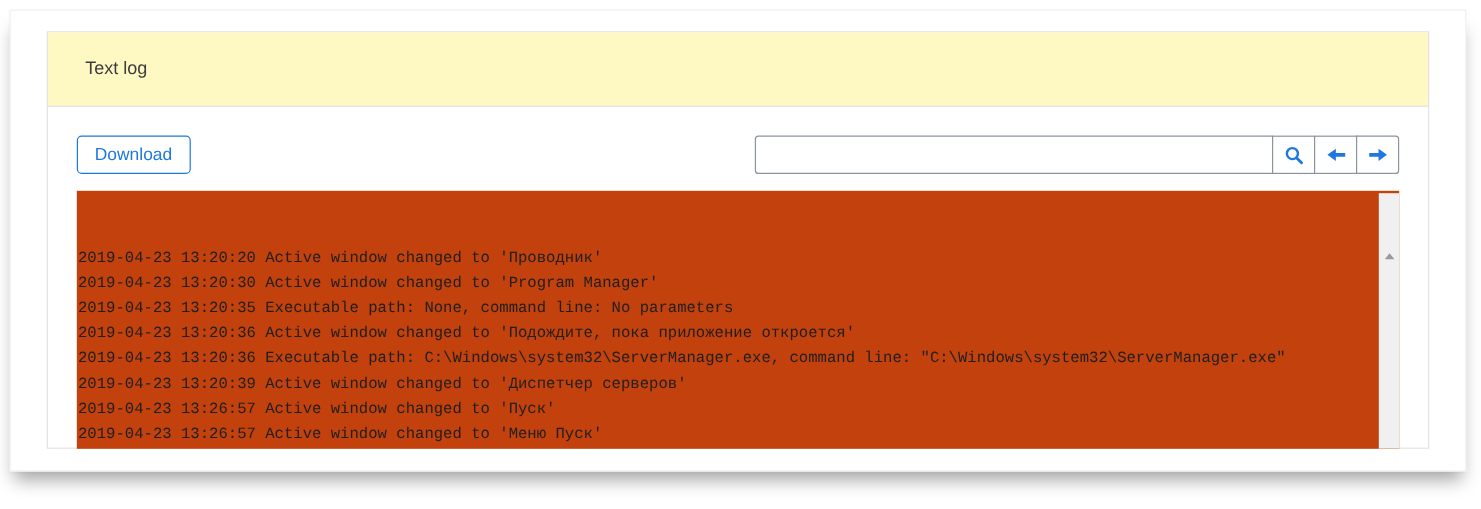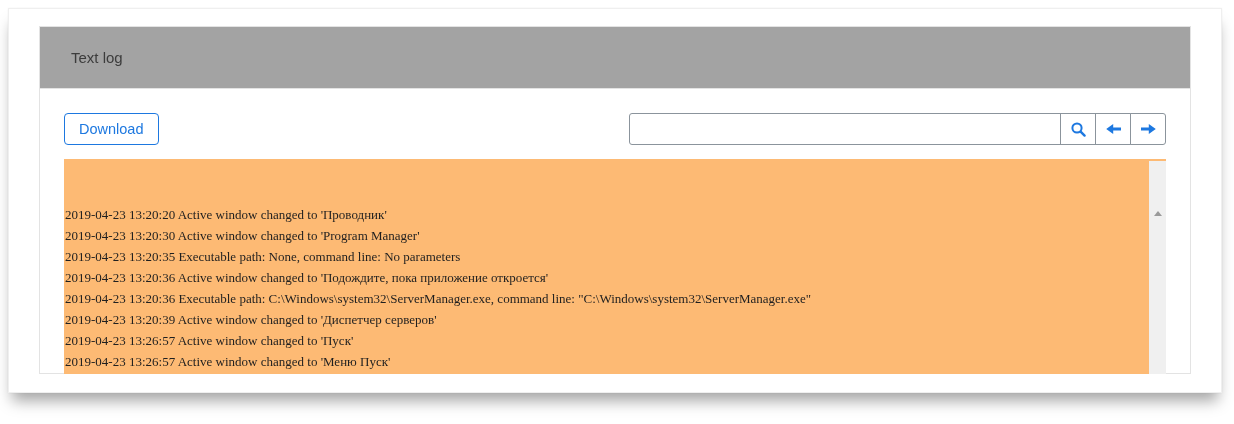--- a/index.html
+++ b/index.html
@@ -20,21 +20,21 @@
   }
   .panel {
     position: absolute;
     left: 30px; top: 17px;
     width: 1152px; height: 348px;
     border: 1px solid #e3e3e3;
     background: #ffffff;
   }
   .panel-header {
     height: 62px;
-    background: #a3a3a3;
+    background: #fef9c3;
     border-bottom: 1px solid #e3e3e3;
     display: flex;
     align-items: center;
     padding-left: 31px;
     font-size: 15px;
     color: #3c3c3c;
   }
   .panel-body { padding: 24px 24px 0 24px; }
   .toolbar {
     display: flex;
@@ -81,27 +81,27 @@
     justify-content: center;
     cursor: pointer;
     padding: 0;
   }
   .search-group .icon-btn:last-child { border-radius: 0 3px 3px 0; }
   .log-area {
     position: relative;
     margin-top: 14px;
     height: 215px;
     padding: 3px 20px 0 1px;
-    font-family: Liberation Serif, serif;
+    font-family: Liberation Mono, monospace;
     font-size: 13px;
     line-height: 21px;
     color: #1f1f1f;
     white-space: pre;
     overflow: hidden;
-    background: #fdba74;
+    background: #c2410c;
   }
   .log-line { white-space: pre; }
   .scrollbar {
     position: absolute;
     top: 2px; right: 0;
     width: 17px; height: 213px;
     background: #f0f0f0;
   }
   .scroll-up-arrow {
     width: 0; height: 0;

